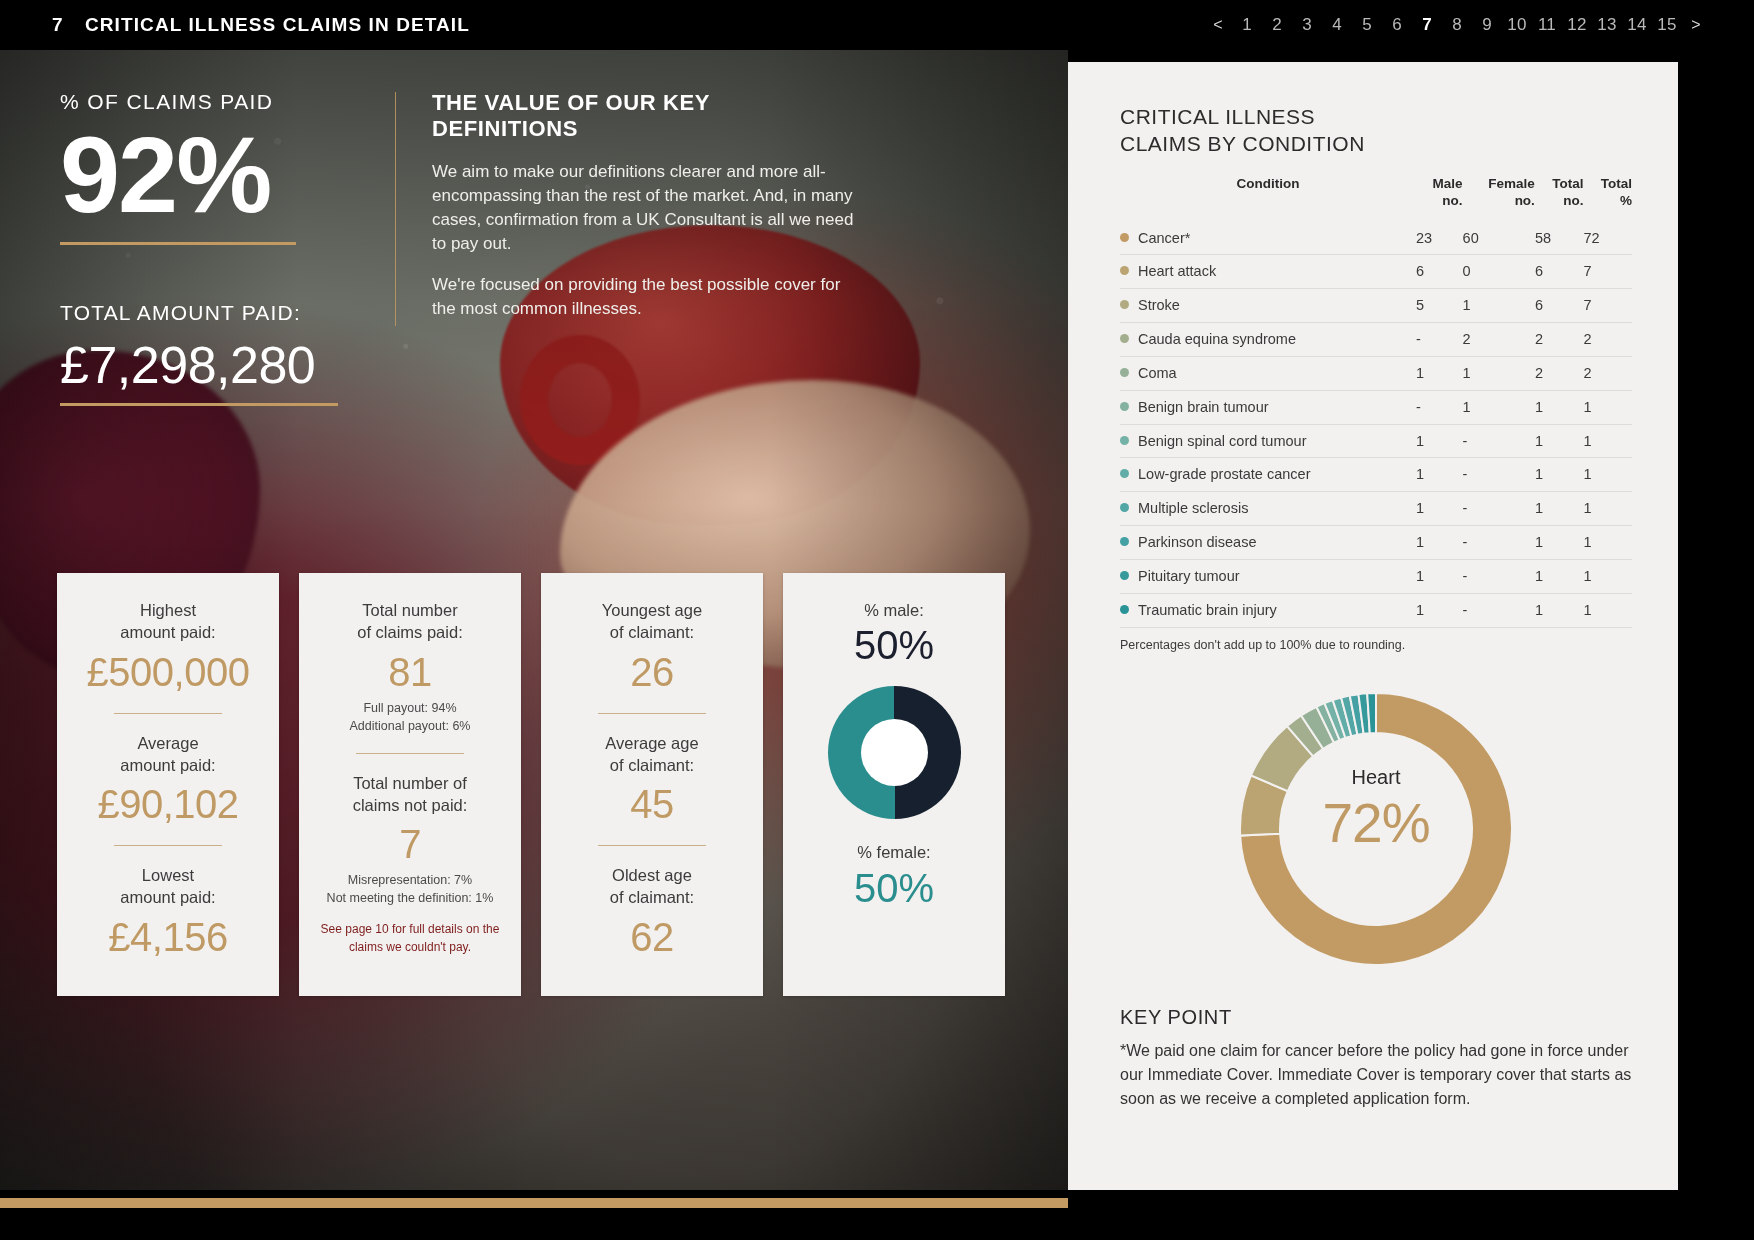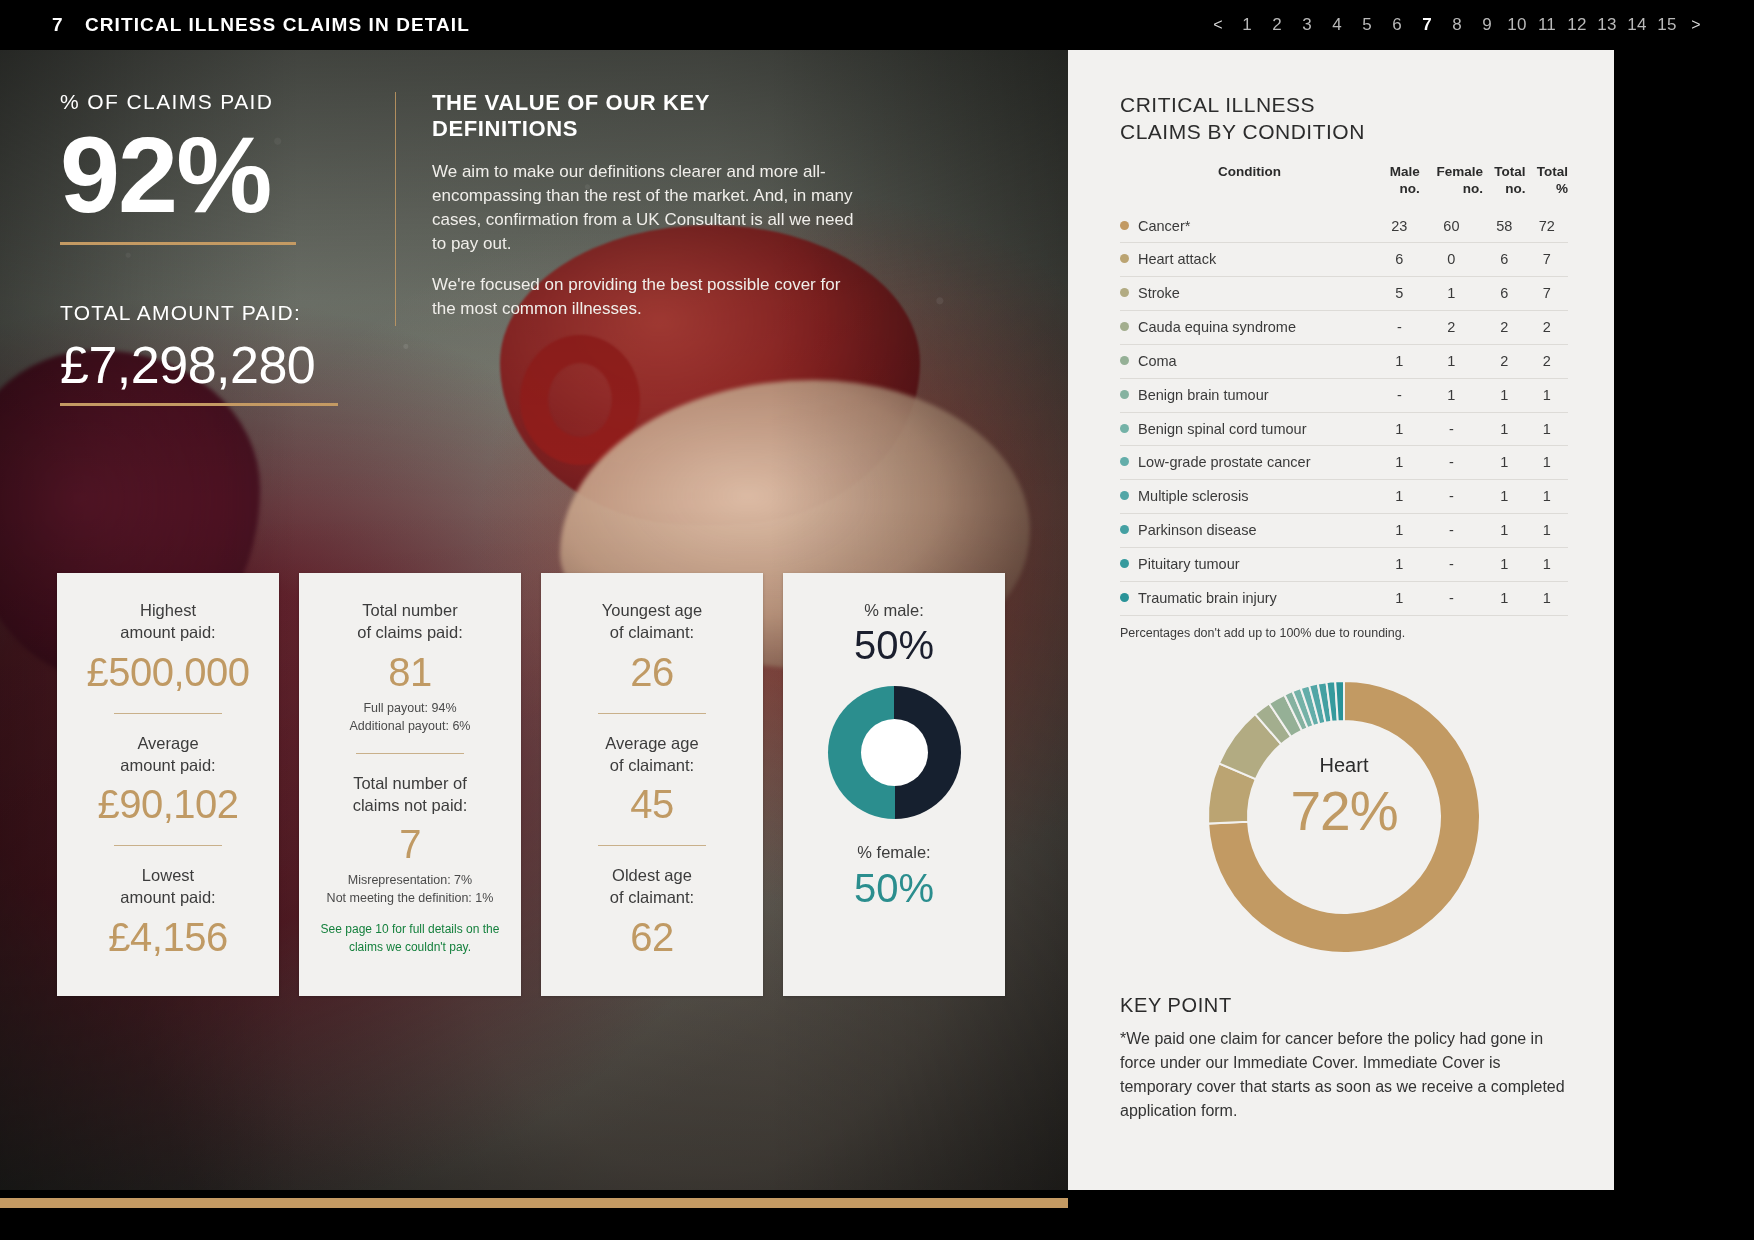--- a/index.html
+++ b/index.html
@@ -105,44 +105,44 @@
     width:222px; background:#f2f1ef; padding:26px 18px 20px; text-align:center;
     box-shadow:0 1px 3px rgba(0,0,0,.2);
   }
   .card.c2 { width:222px; }
   .card.c3 { width:222px; }
   .card.c4 { width:222px; height:423px; }
   .c-label { font-size:16.5px; color:#3c3c3c; line-height:1.35; }
   .c-val { font-size:40px; color:#c09a64; margin-top:6px; letter-spacing:-.5px; font-weight:400; }
   .c-sep { height:1px; background:#c9b08a; width:108px; margin:18px auto; }
   .c-sub { font-size:12.5px; color:#4a4a4a; line-height:1.45; margin-top:4px; }
-  .c-sub2 { font-size:12px; color:#15803d; line-height:1.5; margin-top:12px; }
+  .c-sub2 { font-size:12px; color:#7f1d1d; line-height:1.5; margin-top:12px; }
   .c-dark { font-size:40px; color:#1b1f2e; margin-top:2px; }
   .c-teal { font-size:40px; color:#2b8e8e; margin-top:2px; }
 
   .donut-sm { width:133px; height:133px; border-radius:50%; margin:18px auto 0;
     background:conic-gradient(from 0deg, #16202f 0deg 180deg, #2b8e8e 180deg 360deg);
     position:relative; }
   .donut-sm::after { content:""; position:absolute; inset:33px; background:#fff; border-radius:50%; }
 
   
   .panel {
-    position:absolute; left:1068px; top:50px; width:546px; height:1140px;
+    position:absolute; left:1068px; top:62px; width:610px; height:1140px;
     background:#f2f1ef; padding:42px 46px 0 52px;
   }
   .panel h2 { font-size:21px; font-weight:500; color:#2c2c2c; letter-spacing:.5px; line-height:1.28; }
 
   table.tbl { width:100%; border-collapse:collapse; margin-top:18px; }
   table.tbl th {
     font-size:13.5px; color:#2b2b2b; font-weight:700; text-align:right;
     padding:0 0 12px 0; vertical-align:top; line-height:1.25;
   }
   table.tbl th.cond { text-align:center; }
   table.tbl td {
-    font-size:14.5px; color:#3a3a3a; text-align:center; padding:7px 0;
+    font-size:14.5px; color:#3a3a3a; text-align:left; padding:7px 0;
     border-bottom:1px solid #dddbd7; vertical-align:bottom; line-height:1.3;
   }
   table.tbl td.cond { text-align:left; padding-left:0; }
   table.tbl tr:last-child td { border-bottom:1px solid #dddbd7; }
   .bullet { display:inline-block; width:9px; height:9px; border-radius:50%; margin-right:9px;
             vertical-align:1px; }
   .note { font-size:12.5px; color:#3a3a3a; margin-top:10px; }
 
   .donut-wrap { position:relative; width:318px; height:318px; margin:18px auto 0; }
   .donut-wrap svg { display:block; }

